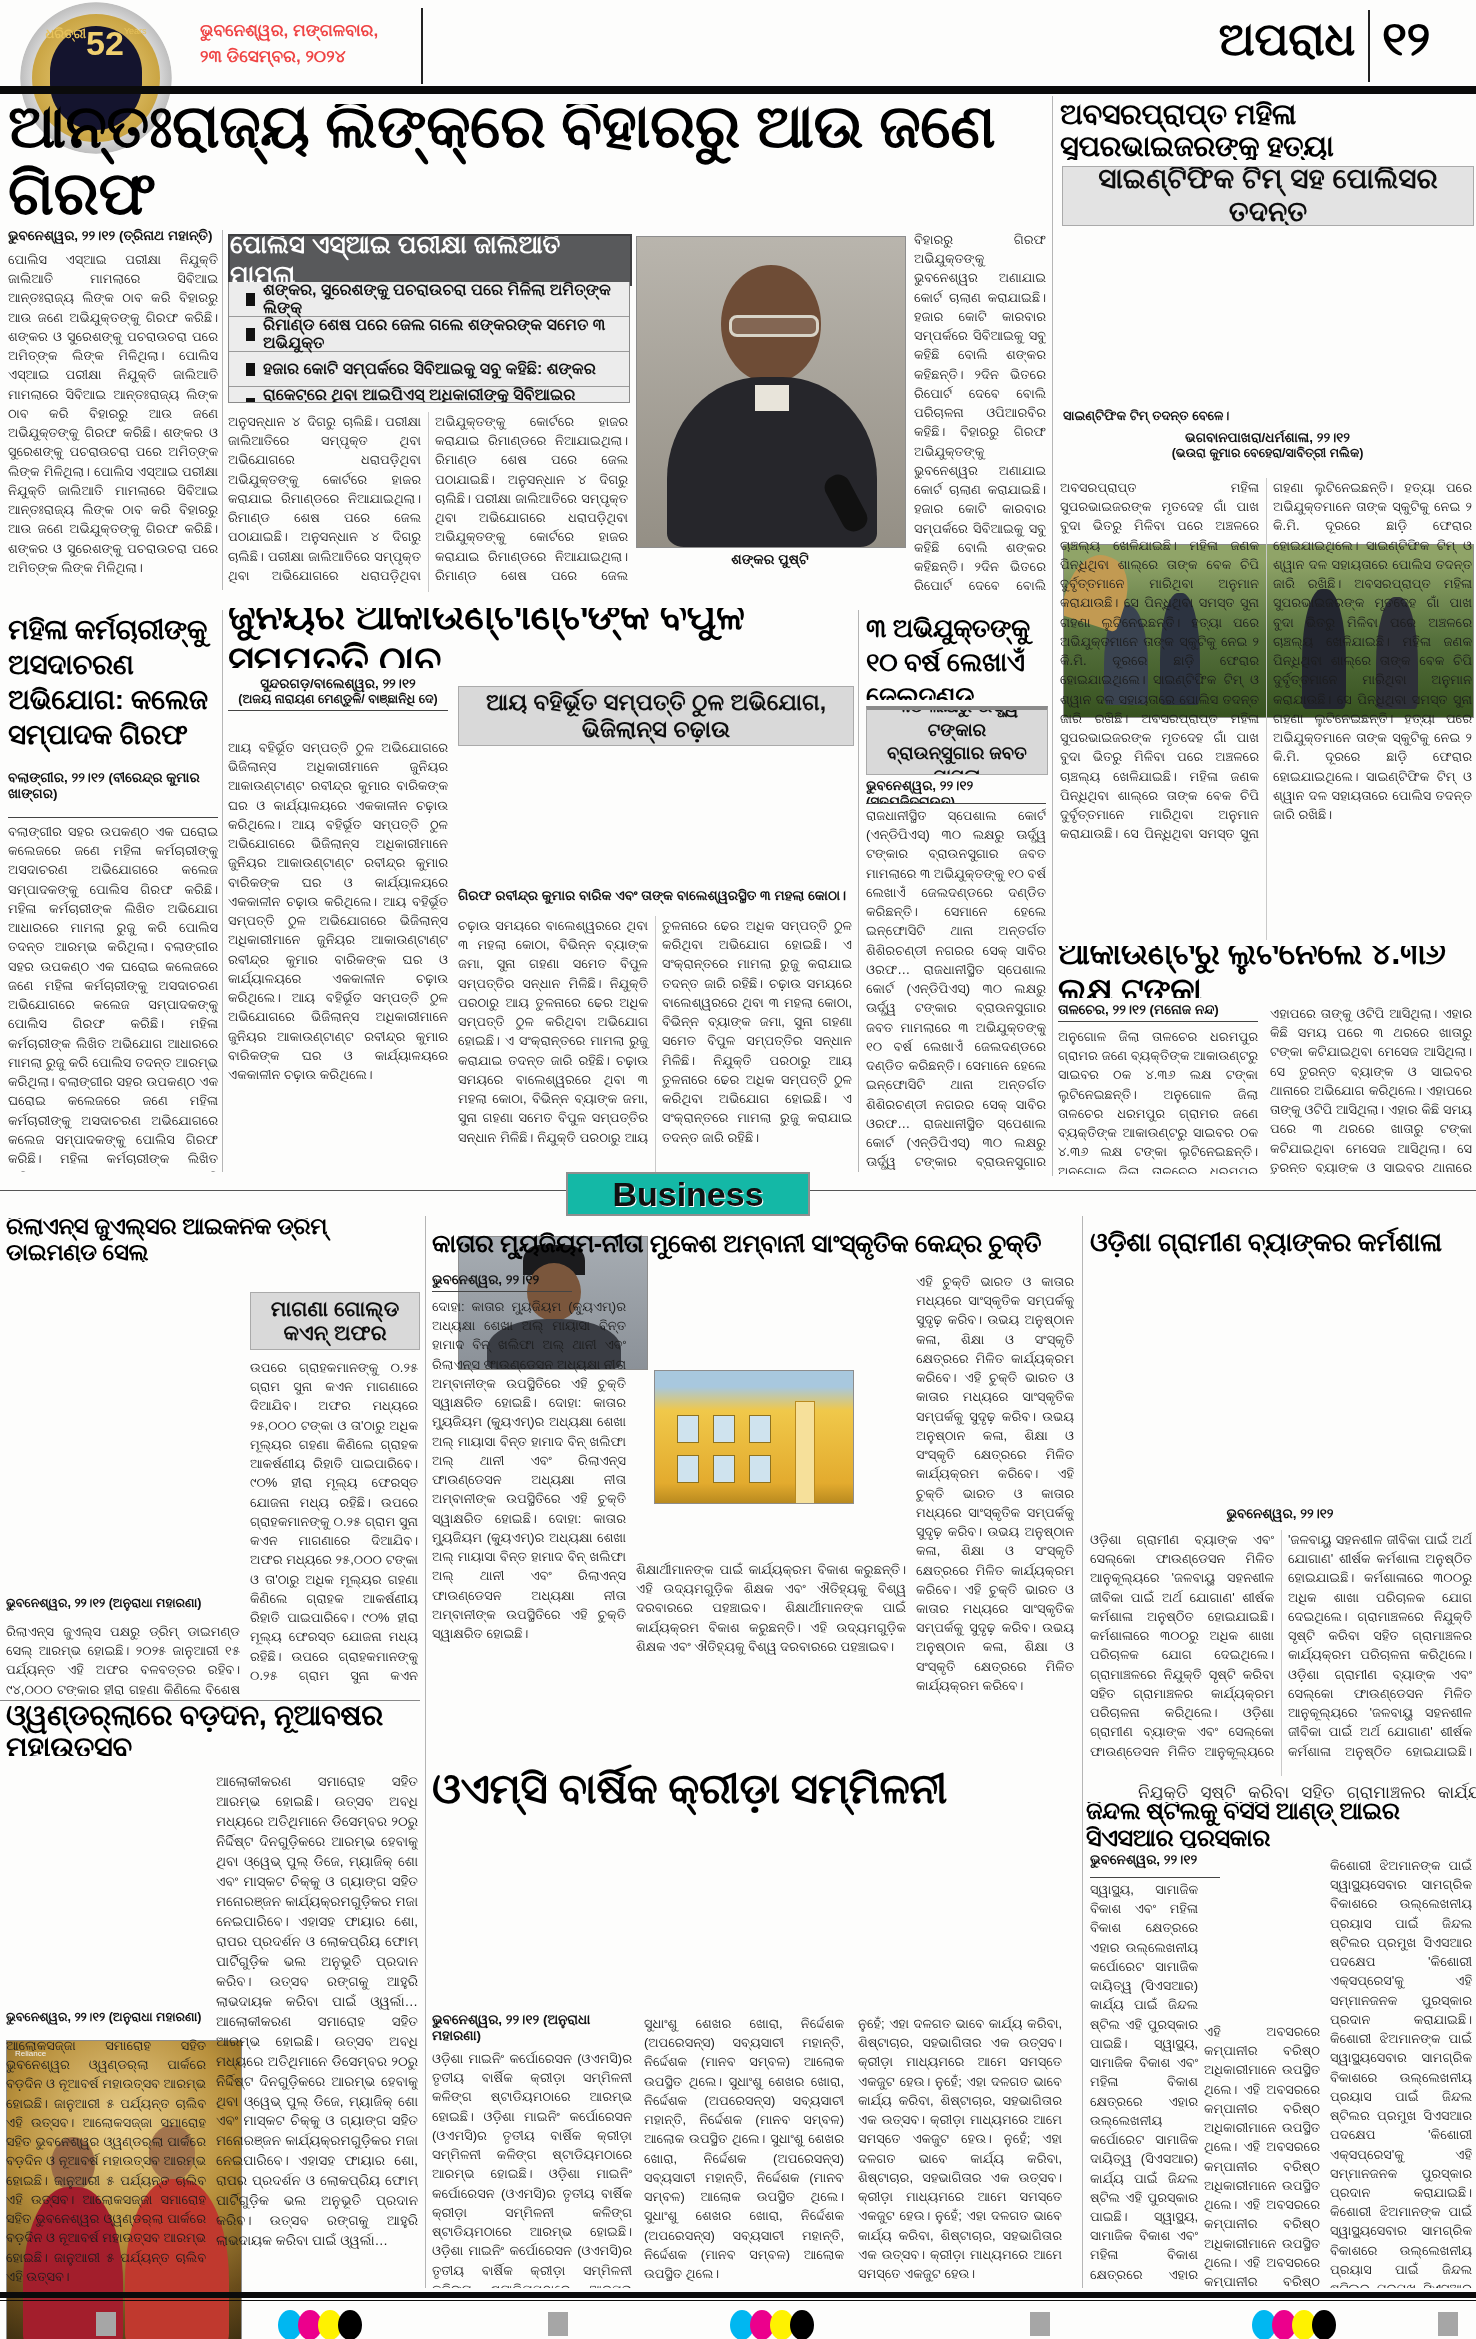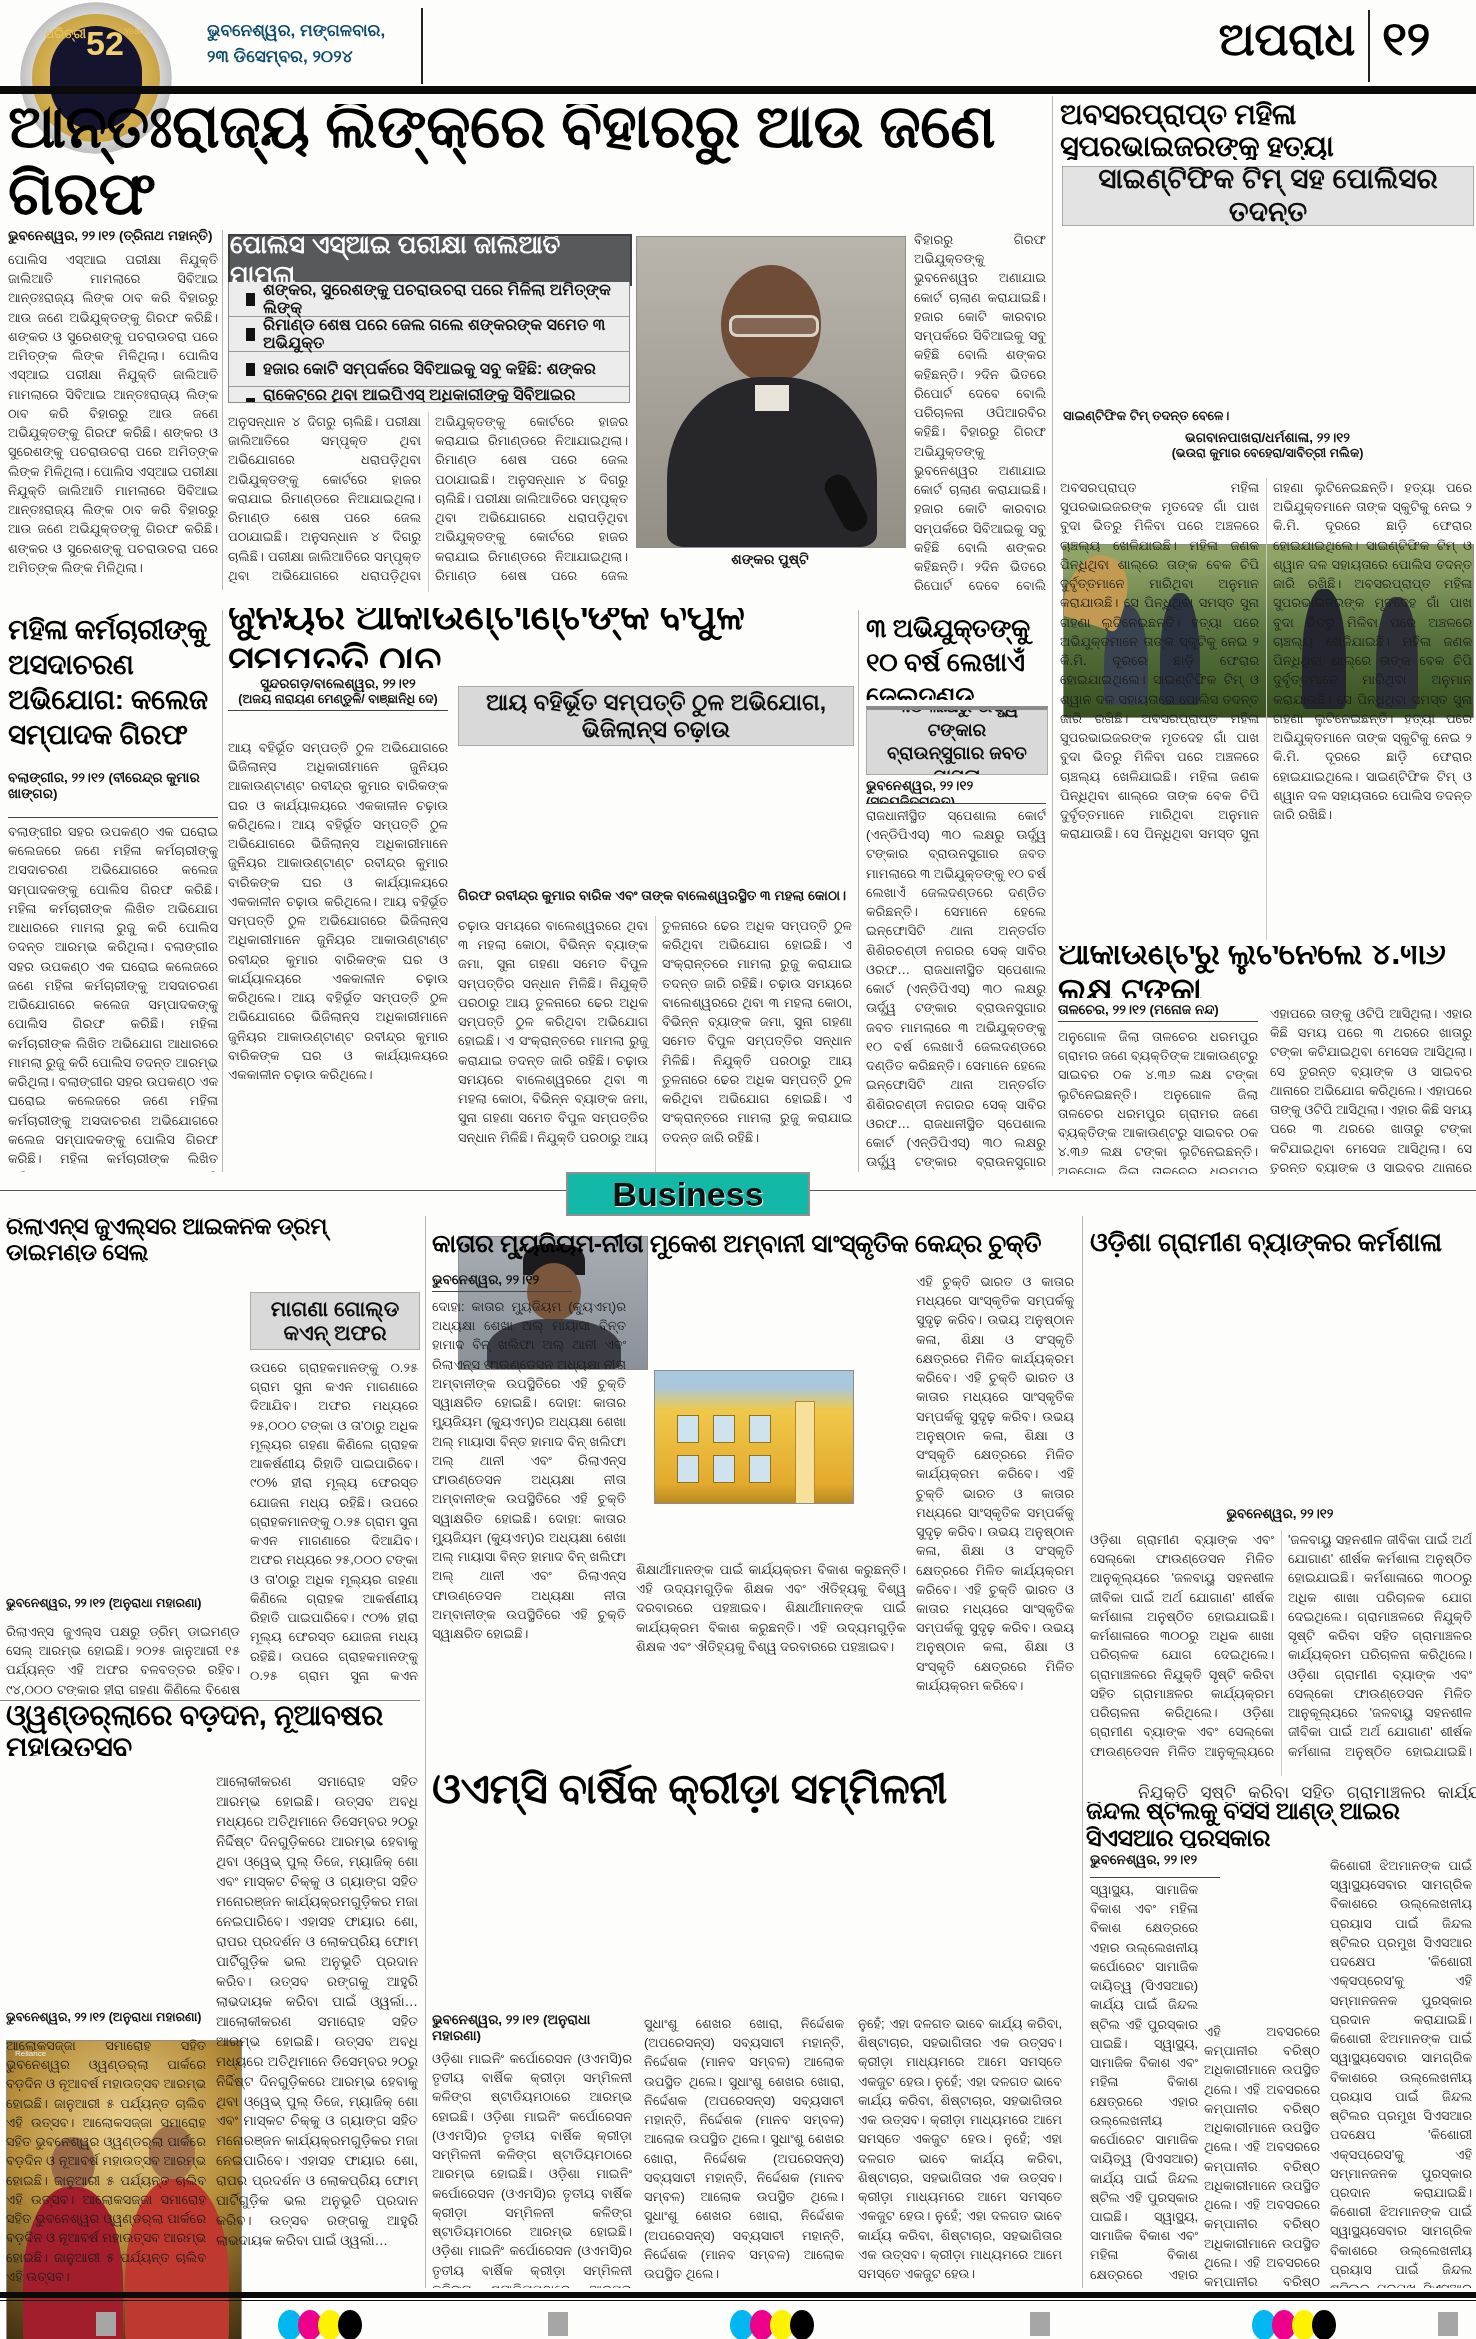--- a/index.html
+++ b/index.html
@@ -40,21 +40,21 @@
   <div class="abs" style="left:20px;top:2px;width:152px;height:152px;border-radius:50%;background:radial-gradient(circle,#d9d9d9 58%,#bfbfbf 70%,transparent 71%);display:flex;align-items:center;justify-content:center;">
     <div style="width:128px;height:128px;border-radius:50%;background:radial-gradient(circle,#f3d98a,#caa544 70%,#8a6a1d);display:flex;align-items:center;justify-content:center;">
       <div style="width:92px;height:104px;border-radius:46px;background:#14142e;display:flex;flex-direction:row;align-items:flex-start;justify-content:center;color:#e7c25c;">
         <div style="font-size:13px;font-weight:bold;">ଧରିତ୍ରୀ</div>
         <div style="font-size:34px;font-weight:bold;line-height:1;color:#f0cf6f;">52</div>
         <div style="font-size:9px;">Years</div>
       </div>
     </div>
   </div>
 
-  <div class="abs" style="left:200px;top:18px;width:215px;height:62px;font-weight:bold;font-size:17px;line-height:1.55;color:#0c4a6e;margin-left:7px;">
+  <div class="abs" style="left:200px;top:18px;width:215px;height:62px;font-weight:bold;font-size:17px;line-height:1.55;color:#ef4444;">
     <div>ଭୁବନେଶ୍ୱର, ମଙ୍ଗଳବାର,</div>
     <div>୨୩ ଡିସେମ୍ବର, ୨୦୨୪</div>
   </div>
   <div class="abs" style="left:421px;top:8px;width:2px;height:76px;background:#222;"></div>
 
   <div class="abs hl" style="left:1120px;top:14px;width:235px;height:66px;font-size:46px;text-align:right;">ଅପରାଧ</div>
   <div class="abs" style="left:1368px;top:10px;width:2px;height:72px;background:#222;"></div>
   <div class="abs hl" style="left:1382px;top:12px;width:88px;height:66px;font-size:48px;text-align:left;">୧୨</div>
 
   <div class="abs" style="left:0;top:86px;width:1476px;height:8px;background:#0b0b0b;"></div>

